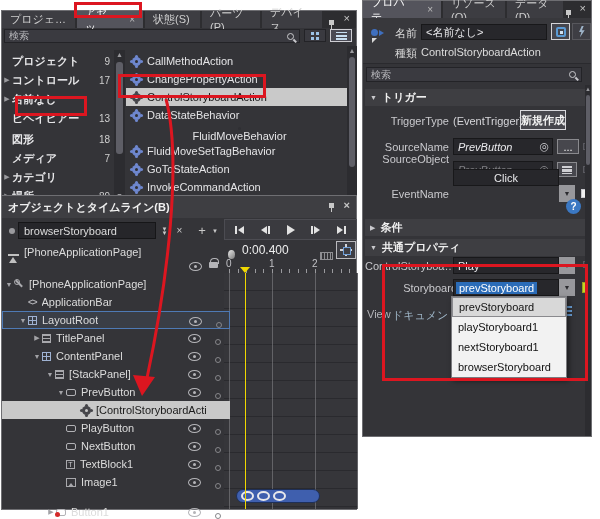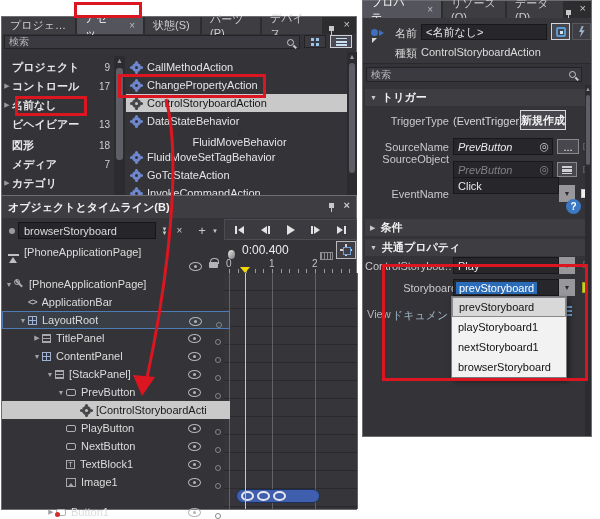--- a/index.html
+++ b/index.html
@@ -139,21 +139,21 @@
   .hintword { position:absolute; font-size:11px; white-space:nowrap; z-index:5; }
   .frag { position:absolute; width:7px; height:11px; background:repeating-linear-gradient(to bottom,#6aa0d8 0 2px,transparent 2px 4px); z-index:5; }
   .sel-chip { background:#2b6cb8; color:#fff; padding:0 3px; }
   .combotext { font-style:italic; }
 </style>
 </head>
 <body>
 
 <div class="page">
 
-  <section class="panel" style="left:1px;top:16px;width:356px;height:193px;">
+  <section class="panel" style="left:1px;top:10px;width:356px;height:193px;">
     <div class="tabbar">
       <div class="tab" style="width:73px;">
           <span>プロジェ…</span>
         </div>
       <div class="tab active" style="width:66px;">
           <span>アセッ…</span>
           <span class="tclose">×</span>
         </div>
       <div class="tab" style="width:55px;">
           <span>状態(S)</span>
@@ -517,21 +517,21 @@
     <div class="pfield" style="left:90px;top:160px;width:100px;height:17px;color:#818185;">
       <span class="combotext">PrevButton</span>
       <span class="i-target" style="position:absolute;right:3px;color:#8a8a8e;">◎</span>
     </div>
     <div class="newbtn" style="left:194px;top:161px;width:20px;height:15px;border-color:#8a8a8e;">
         <span class="i-stack"></span>
       </div>
     <span class="marker" style="left:220px;top:165px;"></span>
 
     <span class="plabel" style="left:0;top:187px;width:86px;">EventName</span>
-    <div class="pfield" style="left:90px;top:176px;width:106px;height:17px;">
+    <div class="pfield" style="left:90px;top:168px;width:106px;height:17px;justify-content:center;">
         <span>Click</span>
       </div>
     <div class="chevbtn" style="left:196px;top:184px;height:17px;">▼</div>
     <span class="marker" style="left:218px;top:188px;width:9px;height:9px;background:#f0f0f0;border-color:#c9c9cd;"></span>
 
     <span class="helpq" style="left:203px;top:198px;">?</span>
 
     <div class="secthead2" style="top:218px;">
       <span class="arr">▶</span>
       <span>条件</span>

